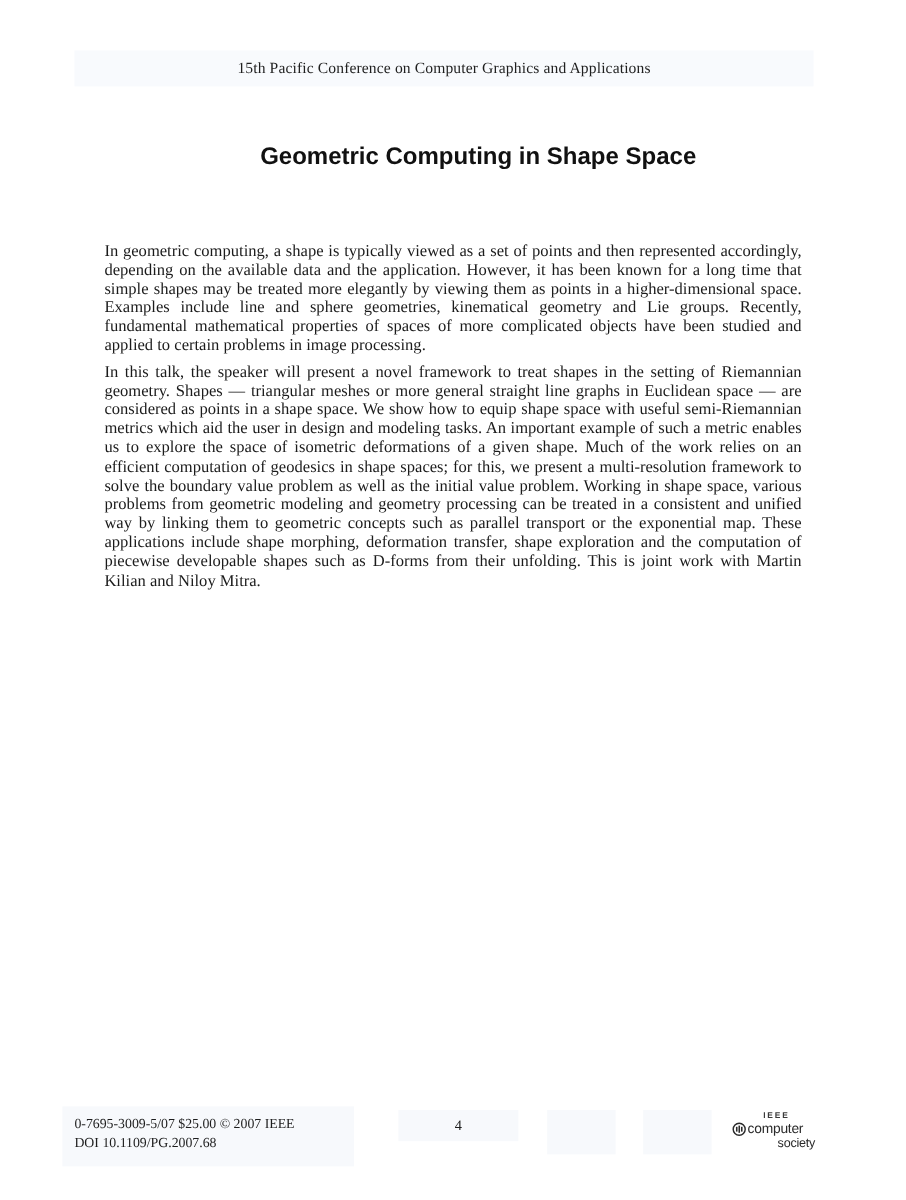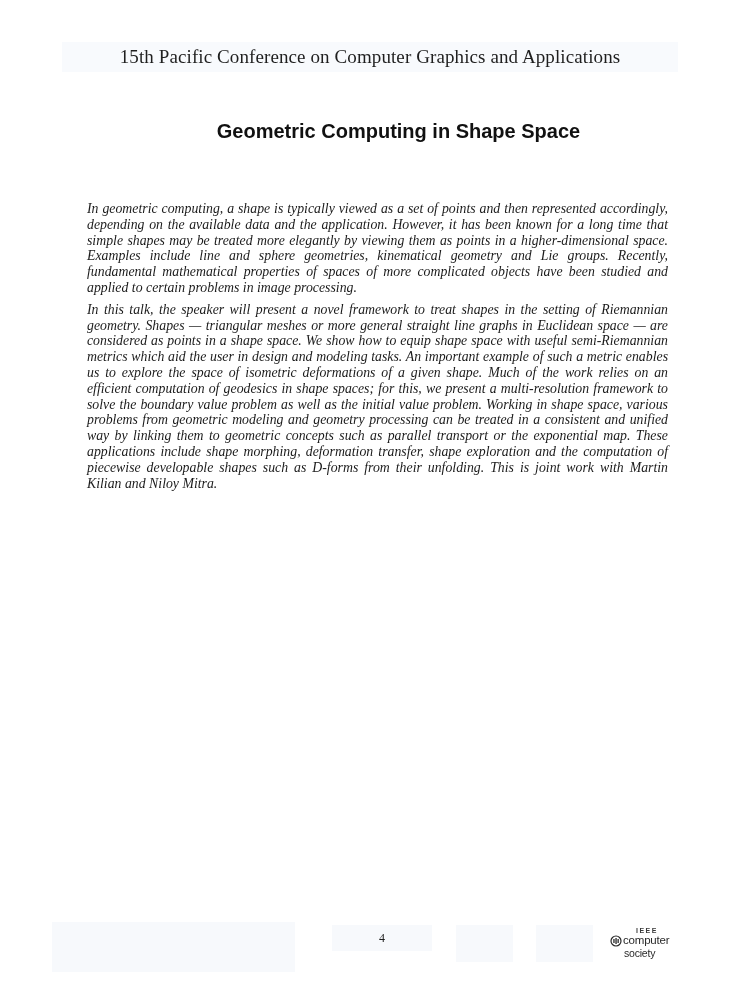--- a/index.html
+++ b/index.html
@@ -22,21 +22,21 @@
     left: 62px;
     top: 42px;
     width: 616px;
     height: 30px;
     background: #f8fafd;
     display: flex;
     align-items: center;
     justify-content: center;
   }
   .running-head span {
-    font-size: 19px;
+    font-size: 13px;
     color: #1f1f1f;
     letter-spacing: 0.1px;
   }
   
   .paper-title {
     position: absolute;
     left: 0;
     top: 120px;
     width: 755px;
     text-align: center;
@@ -61,21 +61,21 @@
   .body-text {
     position: absolute;
     left: 87px;
     top: 201px;
     width: 581px;
     font-size: 13.8px;
     line-height: 15.8px;
     text-align: justify;
     color: #1b1b1b;
   }
-  .body-text p { margin: 0; font-style: italic; }
+  .body-text p { margin: 0; }
   .body-text p + p { margin-top: 6px; }
   
   .footer-band {
     position: absolute;
     background: #f7f9fc;
   }
   .band-copyright { left: 52px;  top: 922px; width: 243px; height: 50px; }
   .band-pagenum   { left: 332px; top: 925px; width: 100px; height: 26px;
                     display: flex; align-items: center; justify-content: center; }
   .band-blank-1   { left: 456px; top: 925px; width: 57px;  height: 37px; }
@@ -105,31 +105,31 @@
   }
   .cs-logo .logo-top {
     margin-left: 26px;
     font-size: 7px;
     font-weight: bold;
     letter-spacing: 1.5px;
     color: #3a3a3a;
   }
   .cs-logo .logo-mid {
     display: flex;
-    align-items: center;
+    align-items: flex-end;
     margin-top: 1px;
   }
   .cs-logo .logo-mid svg { flex: 0 0 auto; }
   .cs-logo .logo-mid .logo-computer {
     font-size: 11.5px;
     letter-spacing: -0.2px;
     margin-left: 1px;
   }
   .cs-logo .logo-bot {
-    margin-left: 14px;
+    margin-left: 38px;
     margin-top: 1px;
     font-size: 10.5px;
     letter-spacing: -0.2px;
   }
 </style>
 </head>
 <body>
 
 <div class="page">
 
@@ -145,20 +145,24 @@
     <p>In this talk, the speaker will present a novel framework to treat shapes in the setting of Riemannian geometry. Shapes — triangular meshes or more general straight line graphs in Euclidean space — are considered as points in a shape space. We show how to equip shape space with useful semi-Riemannian metrics which aid the user in design and modeling tasks. An important example of such a metric enables us to explore the space of isometric deformations of a given shape. Much of the work relies on an efficient computation of geodesics in shape spaces; for this, we present a multi-resolution framework to solve the boundary value problem as well as the initial value problem. Working in shape space, various problems from geometric modeling and geometry processing can be treated in a consistent and unified way by linking them to geometric concepts such as parallel transport or the exponential map. These applications include shape morphing, deformation transfer, shape exploration and the computation of piecewise developable shapes such as D-forms from their unfolding. This is joint work with Martin Kilian and Niloy Mitra.</p>
   </div>
 
   <div class="footer-band band-copyright"></div>
   <div class="footer-band band-pagenum">
     <span class="page-number">4</span>
   </div>
   <div class="footer-band band-blank-1"></div>
   <div class="footer-band band-blank-2"></div>
 
+  <div class="copyright">
+    <div>0-7695-3009-5/07 $25.00 © 2007 IEEE</div>
+    <div>DOI 10.1109/PG.2007.68</div>
+  </div>
 
   <div class="cs-logo">
     <div class="logo-top">IEEE</div>
     <div class="logo-mid">
       <svg width="12" height="12" viewBox="0 0 12 12">
         <circle cx="6" cy="6" r="5" fill="none" stroke="#2a2a2a" stroke-width="1.2"></circle>
         <rect x="3.3" y="4" width="1.3" height="4" fill="#2a2a2a"></rect>
         <rect x="5.4" y="3" width="1.3" height="6" fill="#2a2a2a"></rect>
         <rect x="7.5" y="4" width="1.3" height="4" fill="#2a2a2a"></rect>
       </svg>

